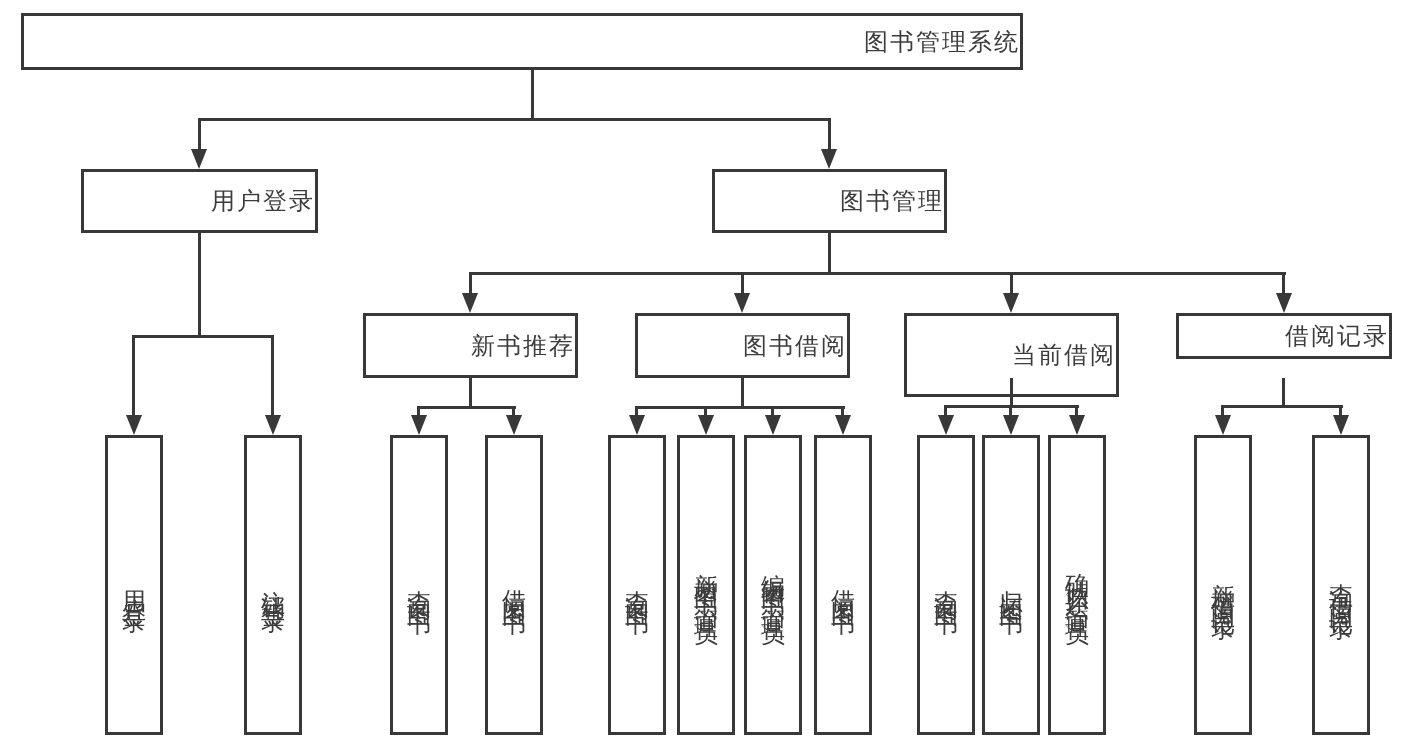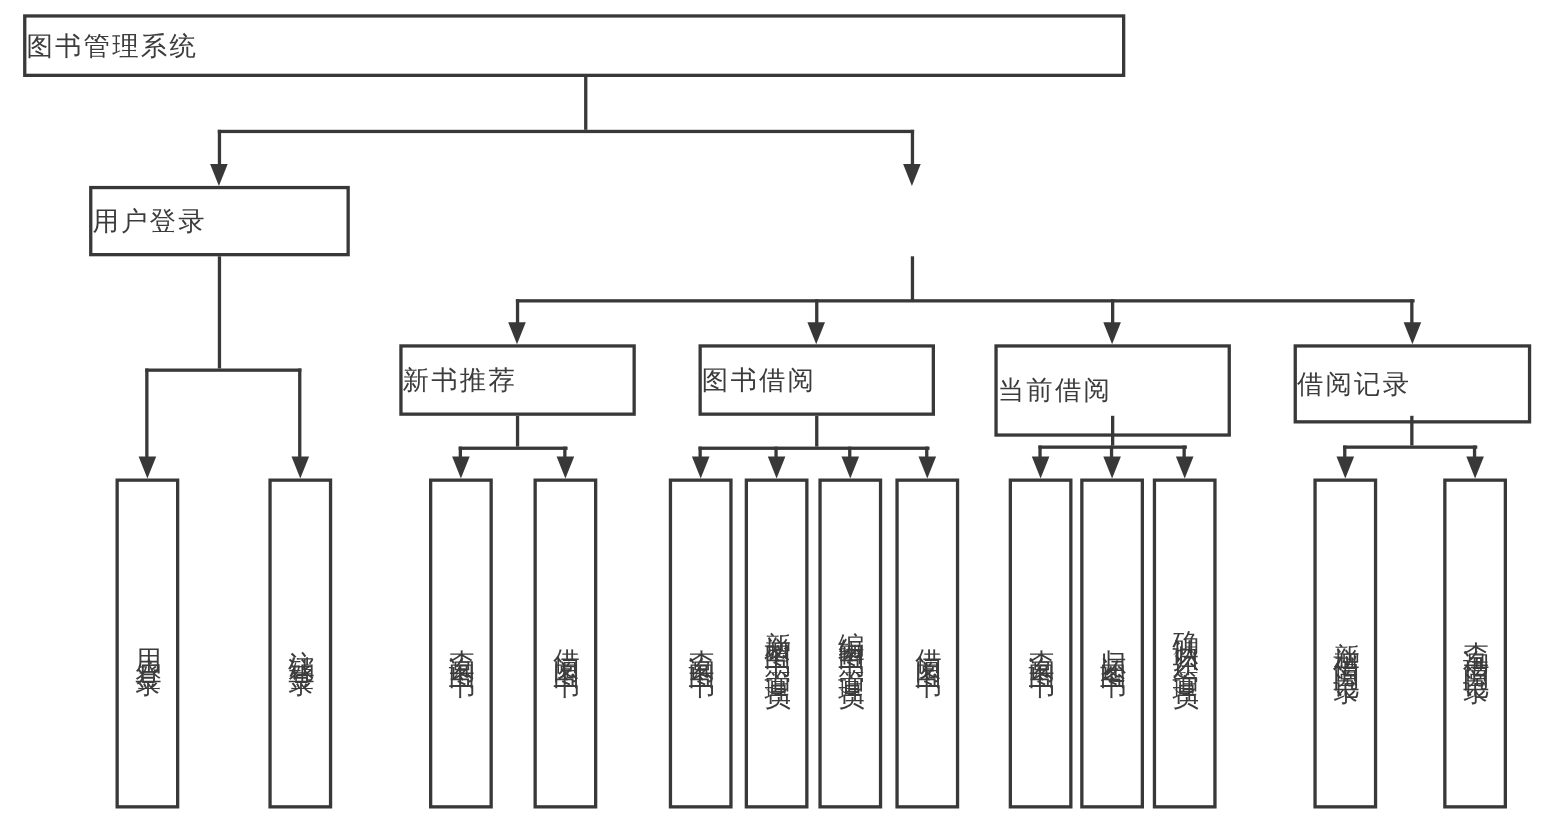--- a/index.html
+++ b/index.html
@@ -2,21 +2,21 @@
 <html><head>
 <meta charset="utf-8">
 <style>
   html, body { margin:0; padding:0; background:#ffffff; }
   .canvas {
     position:relative; width:1405px; height:747px; background:#ffffff;
     font-family:"Liberation Sans", sans-serif; color:#3c3c3c; overflow:hidden;
   }
   .hbox {
     position:absolute; box-sizing:border-box; background:#ffffff;
-    border:3px solid #383838; display:flex; align-items:center; justify-content:flex-start;
+    border:3px solid #383838; display:flex; align-items:center; justify-content:flex-end;
     font-size:24px; letter-spacing:2px; white-space:nowrap;
   }
   .vbox {
     position:absolute; box-sizing:border-box; background:#ffffff;
     border:3px solid #383838; display:flex; align-items:center; justify-content:center;
   }
   .vbox span {
     writing-mode:vertical-rl; text-orientation:mixed;
     font-size:24px; letter-spacing:7px; line-height:1;
   }
@@ -43,20 +43,23 @@
   <div class="line" style="left:531px; top:70px; width:3px; height:48px;"></div>
   <div class="line" style="left:198px; top:118px; width:633px; height:3px;"></div>
   <div class="line" style="left:198px; top:118px; width:3px; height:34px;"></div>
   <div class="arrow" style="left:191px; top:149px;"></div>
   <div class="line" style="left:828px; top:118px; width:3px; height:34px;"></div>
   <div class="arrow" style="left:821px; top:149px;"></div>
 
   <div class="hbox" style="left:81px; top:169px; width:237px; height:64px;">
     <span>用户登录</span>
   </div>
+  <div class="hbox" style="left:712px; top:169px; width:235px; height:64px;">
+    <span>图书管理</span>
+  </div>
 
   <div class="line" style="left:198px; top:233px; width:3px; height:102px;"></div>
   <div class="line" style="left:132px; top:335px; width:142px; height:3px;"></div>
   <div class="line" style="left:132px; top:335px; width:3px; height:82px;"></div>
   <div class="arrow" style="left:126px; top:415px;"></div>
   <div class="line" style="left:271px; top:335px; width:3px; height:82px;"></div>
   <div class="arrow" style="left:265px; top:415px;"></div>
 
   <div class="line" style="left:828px; top:233px; width:3px; height:41px;"></div>
   <div class="line" style="left:469px; top:272px; width:817px; height:3px;"></div>
@@ -71,21 +74,21 @@
 
   <div class="hbox" style="left:635px; top:313px; width:215px; height:65px;">
     <span>图书借阅</span>
   </div>
   <div class="hbox" style="left:363px; top:313px; width:215px; height:65px;">
     <span>新书推荐</span>
   </div>
   <div class="hbox" style="left:904px; top:313px; width:215px; height:84px;">
     <span>当前借阅</span>
   </div>
-  <div class="hbox" style="left:1176px; top:313px; width:216px; height:72px;">
+  <div class="hbox" style="left:1176px; top:313px; width:216px; height:46px;">
     <span>借阅记录</span>
   </div>
 
   <div class="line" style="left:469px; top:378px; width:3px; height:28px;"></div>
   <div class="line" style="left:417px; top:406px; width:99px; height:3px;"></div>
   <div class="line" style="left:417px; top:406px; width:3px; height:10px;"></div>
   <div class="arrow" style="left:411px; top:415px;"></div>
   <div class="line" style="left:512px; top:406px; width:3px; height:10px;"></div>
   <div class="arrow" style="left:506px; top:415px;"></div>
 

